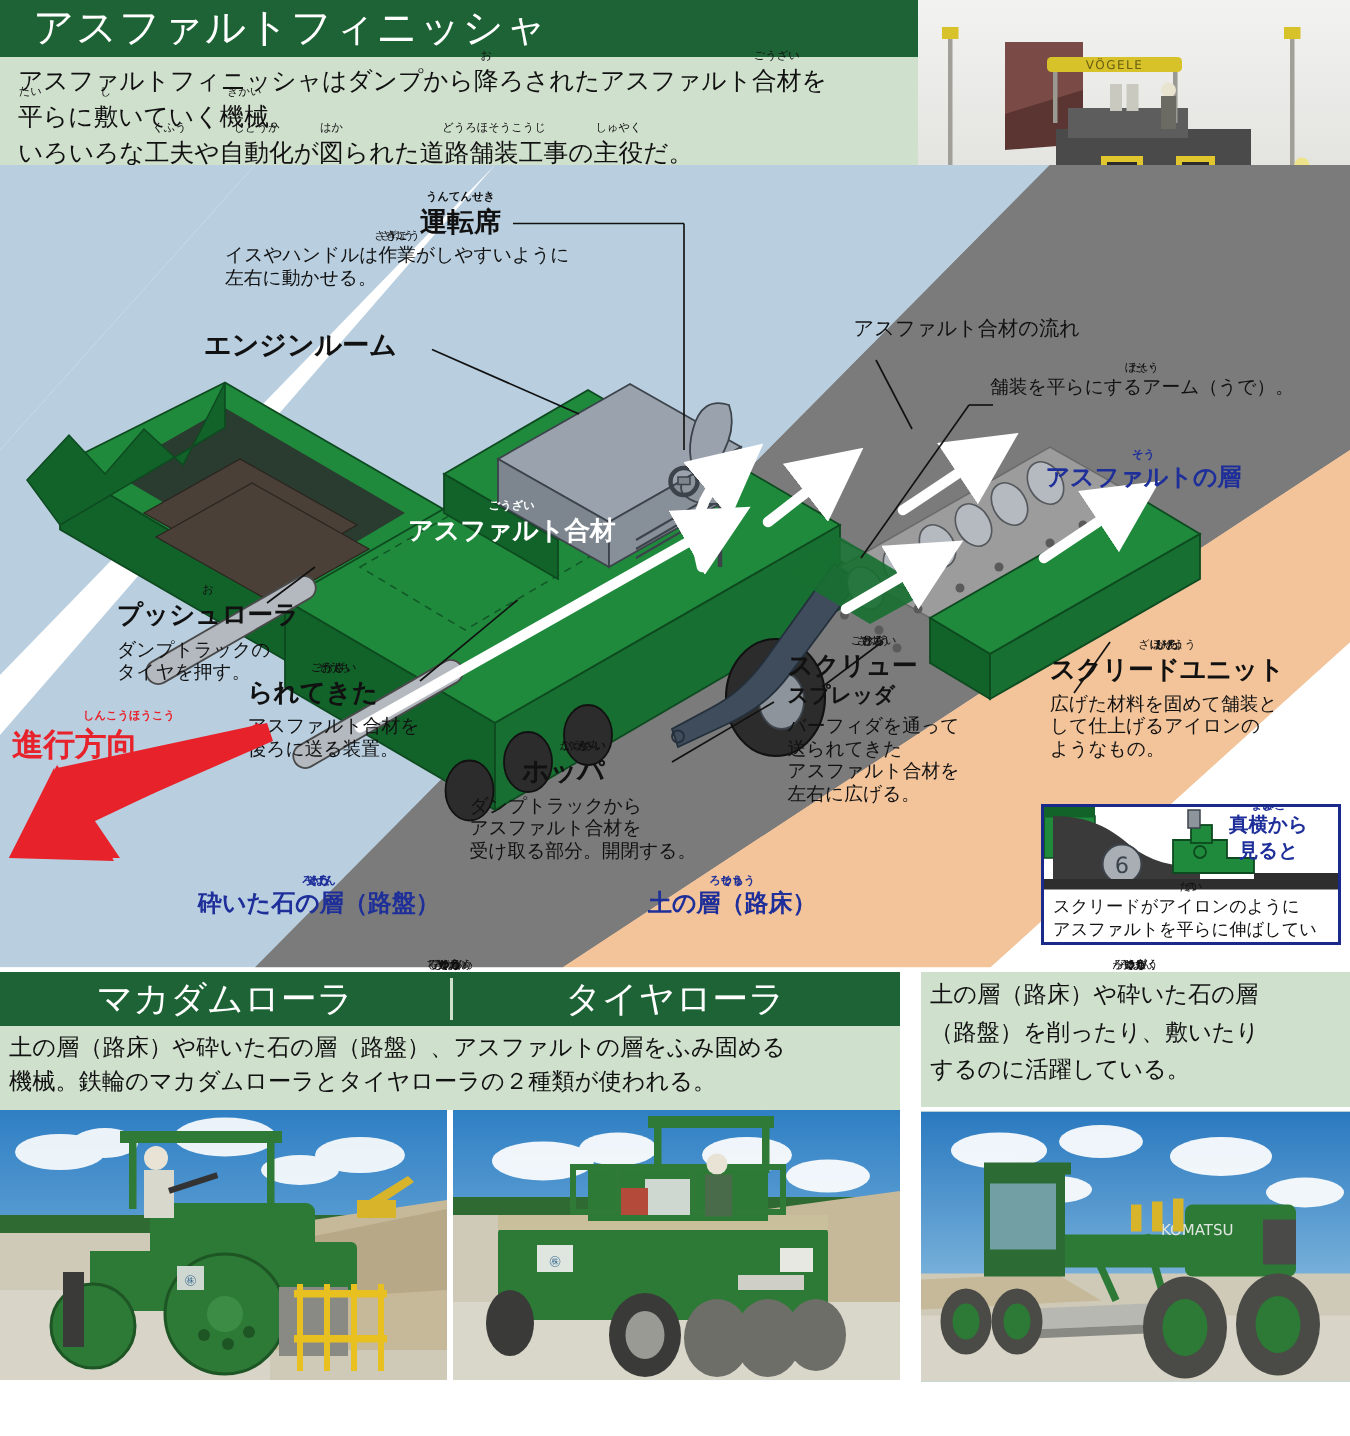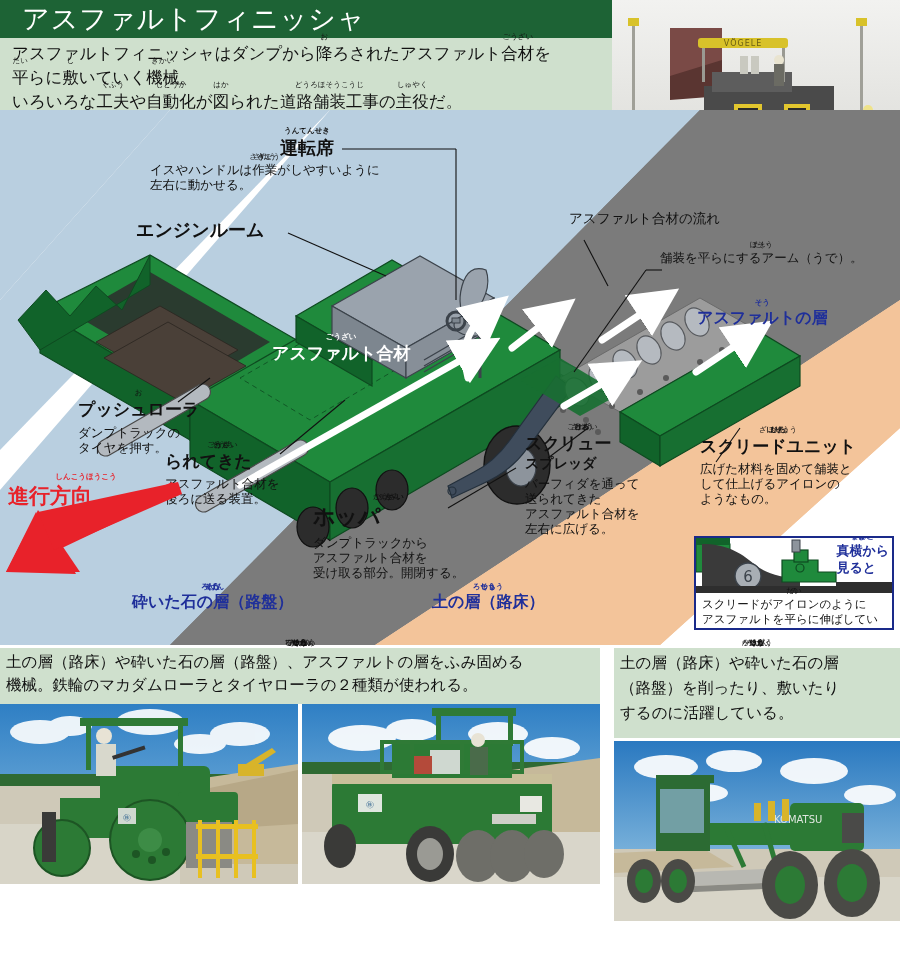--- a/index.html
+++ b/index.html
@@ -58,21 +58,21 @@
   
   .inset {
     position:absolute; left:694px; top:536px; width:200px; height:94px;
     border:2px solid #1a2a8a; background:#fff; overflow:hidden;
   }
   .inset .cap {
     position:absolute; left:0; bottom:0; width:100%; height:32px;
     font-size:11.5px; line-height:15px; color:#111; padding:1px 0 0 6px;
     background:#fff;
   }
-  .inset-note { position:absolute; right:3px; top:4px; color:#1f2f9a; font-weight:bold; font-size:13px; line-height:17px; text-align:left;}
+  .inset-note { position:absolute; right:20px; top:4px; color:#1f2f9a; font-weight:bold; font-size:13px; line-height:17px; text-align:center;}
 
   
   .bottom { position:absolute; left:0; top:648px; width:900px; height:309px; }
 
   .panel { position:absolute; top:0; }
   .p-left  { left:0;   width:600px; height:309px; }
   .p-right { left:614px; width:286px; height:309px; }
 
   .ph-bar {
     background:#1d6335; color:#fff; text-align:center;
@@ -359,21 +359,21 @@
         <div class="bd">タイヤを<span class="rb">押<span class="rt">お</span></span>す。</div>
       </div>
 
       <div class="lbl" style="left:165px; top:340px;">
         <div class="hd" style="font-size:17px;">られてきた</div>
         <div class="bd" style="margin-top:3px;">アスファルト<span class="rb">合材<span class="rt">ごうざい</span></span>を</div>
         <div class="bd"><span class="rb">後<span class="rt">うし</span></span>ろに<span class="rb">送<span class="rt">おく</span></span>る<span class="rb">装置<span class="rt">そうち</span></span>。</div>
       </div>
 
       <div class="lbl" style="left:313px; top:392px;">
-        <div class="hd" style="font-size:22px;">ホッパ</div>
+        <div class="hd" style="font-size:18px;margin-left:35px;">ホッパ</div>
         <div class="bd" style="margin-top:3px;">ダンプトラックから</div>
         <div class="bd">アスファルト<span class="rb">合材<span class="rt">ごうざい</span></span>を</div>
         <div class="bd"><span class="rb">受<span class="rt">う</span></span>け<span class="rb">取<span class="rt">と</span></span>る<span class="rb">部分<span class="rt">ぶぶん</span></span>。<span class="rb">開閉<span class="rt">かいへい</span></span>する。</div>
       </div>
 
       <div class="lbl" style="left:525px; top:322px;">
         <div class="hd" style="font-size:17px;">スクリュー</div>
         <div class="hd" style="font-size:14px;">スプレッダ</div>
         <div class="bd" style="margin-top:3px;">バーフィダを<span class="rb">通<span class="rt">とお</span></span>って</div>
         <div class="bd"><span class="rb">送<span class="rt">おく</span></span>られてきた</div>
@@ -437,20 +437,24 @@
         <div>スクリードがアイロンのように</div>
         <div>アスファルトを<span class="rb">平<span class="rt">たい</span></span>らに<span class="rb">伸<span class="rt">の</span></span>ばしていく。</div>
       </div>
     </div>
 
   </div>
 
   <div class="bottom">
 
     <div class="panel p-left">
+      <div class="ph-bar split">
+        <div>マカダムローラ</div>
+        <div>タイヤローラ</div>
+      </div>
       <div class="pb-text">
         <div><span class="rb">土<span class="rt">つち</span></span>の<span class="rb">層<span class="rt">そう</span></span>（<span class="rb">路床<span class="rt">ろしょう</span></span>）や<span class="rb">砕<span class="rt">くだ</span></span>いた<span class="rb">石<span class="rt">いし</span></span>の<span class="rb">層<span class="rt">そう</span></span>（<span class="rb">路盤<span class="rt">ろばん</span></span>）、アスファルトの<span class="rb">層<span class="rt">そう</span></span>をふみ<span class="rb">固<span class="rt">かた</span></span>める</div>
         <div><span class="rb">機械<span class="rt">きかい</span></span>。<span class="rb">鉄輪<span class="rt">てつりん</span></span>のマカダムローラとタイヤローラの２<span class="rb">種類<span class="rt">しゅるい</span></span>が<span class="rb">使<span class="rt">つか</span></span>われる。</div>
       </div>
       <div class="photos">
 
         <div class="cell">
           <svg width="298" height="180" viewBox="0 0 298 180">
             <defs>
               <linearGradient id="sky1" x1="0" y1="0" x2="0" y2="1">

